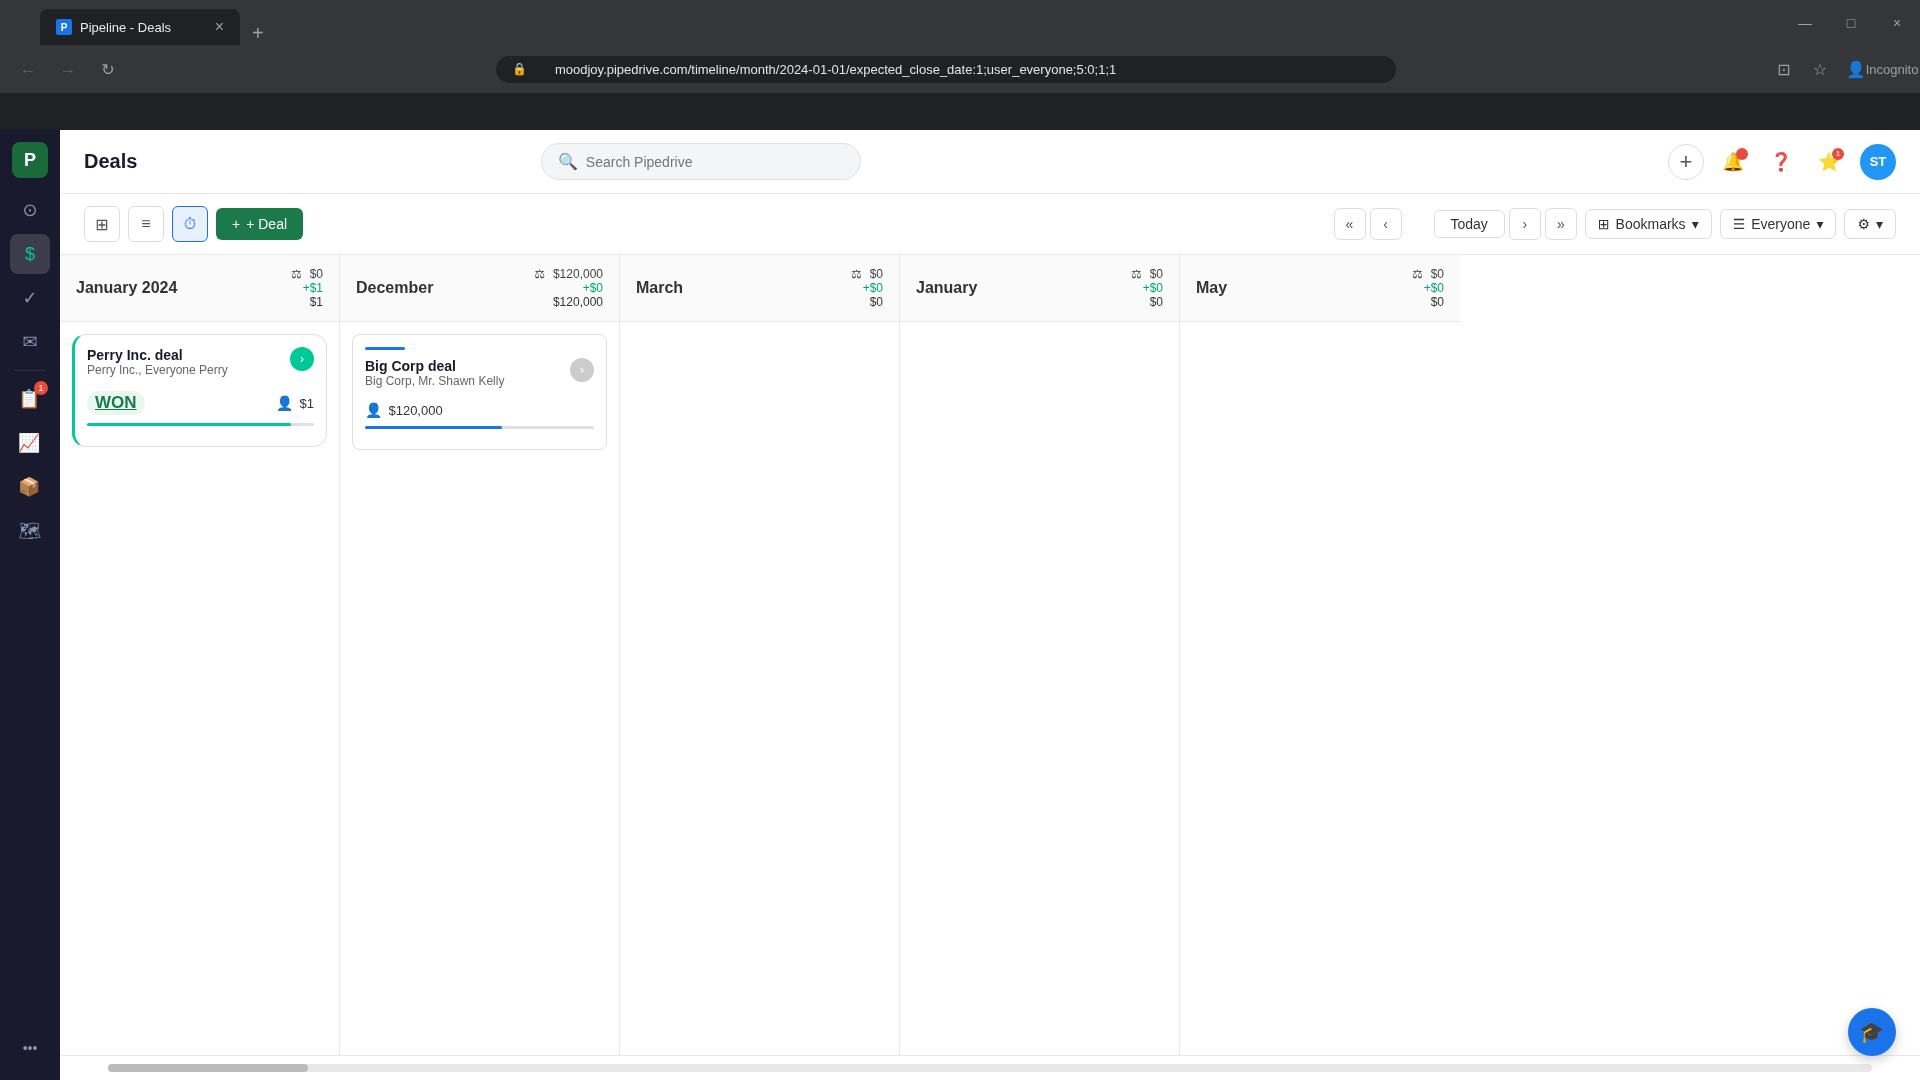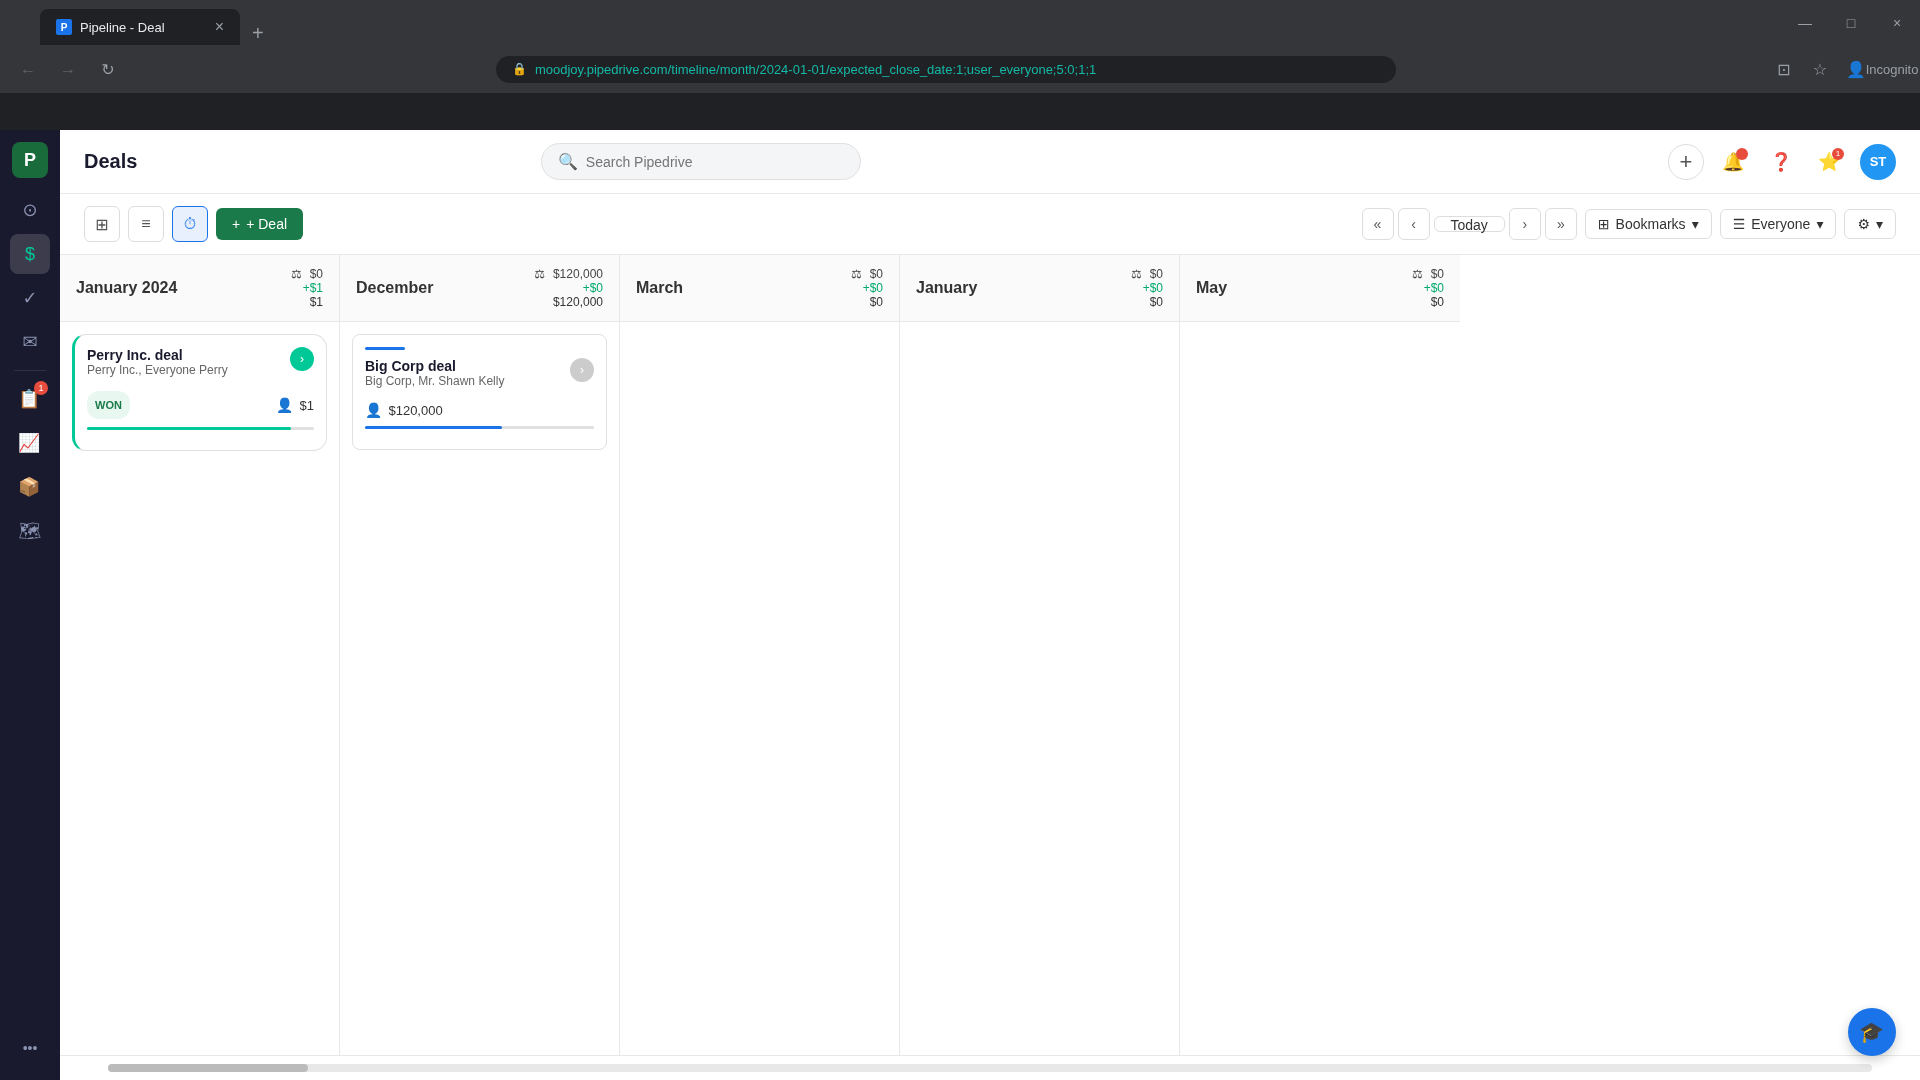--- a/index.html
+++ b/index.html
@@ -15,21 +15,21 @@
     .new-tab-btn { color: #9aa0a6; font-size: 20px; padding: 0 12px; cursor: pointer; }
     .tab-spacer { flex: 1; }
     .window-controls { display: flex; gap: 0; }
     .window-btn { width: 46px; height: 45px; display: flex; align-items: center; justify-content: center; color: #9aa0a6; font-size: 14px; cursor: pointer; }
 
     .browser-toolbar { background: #35363a; display: flex; align-items: center; padding: 6px 12px; gap: 8px; height: 48px; }
     .nav-btn { width: 32px; height: 32px; border-radius: 50%; display: flex; align-items: center; justify-content: center; color: #9aa0a6; cursor: pointer; font-size: 16px; }
     .nav-btn.disabled { opacity: 0.4; cursor: default; }
     .address-bar { flex: 1; background: #202124; border-radius: 20px; padding: 6px 16px; color: #e8eaed; font-size: 14px; display: flex; align-items: center; gap: 8px; max-width: 900px; margin: 0 auto; }
     .address-bar .lock-icon { color: #9aa0a6; font-size: 12px; }
-    .address-url { color: #14b8a6; font-size: 13px; flex: 1; }
+    .address-url { color: #e5e5e5; font-size: 13px; flex: 1; margin-left: 20px; }
     .toolbar-actions { display: flex; gap: 4px; }
     .toolbar-action-btn { width: 32px; height: 32px; border-radius: 50%; display: flex; align-items: center; justify-content: center; color: #9aa0a6; cursor: pointer; font-size: 16px; }
     .bookmarks-bar { background: #35363a; padding: 4px 12px; height: 30px; display: flex; align-items: center; }
     .bookmark-item { color: #9aa0a6; font-size: 12px; padding: 2px 8px; }
 
     
     .app-container { display: flex; width: 100%; height: 950px; background: #f4f5f7; }
 
     
     .sidebar { width: 60px; background: #1a1a2e; display: flex; flex-direction: column; align-items: center; padding: 12px 0; gap: 4px; }
@@ -56,21 +56,21 @@
     .avatar { width: 36px; height: 36px; border-radius: 50%; background: #2196F3; color: white; display: flex; align-items: center; justify-content: center; font-size: 13px; font-weight: bold; cursor: pointer; }
 
     
     .view-toolbar { display: flex; align-items: center; padding: 12px 24px; gap: 8px; border-bottom: 1px solid #e8e8e8; }
     .view-btn { width: 36px; height: 36px; border-radius: 6px; display: flex; align-items: center; justify-content: center; cursor: pointer; border: 1px solid #ddd; background: white; color: #555; font-size: 16px; }
     .view-btn.active { border-color: #1a73e8; background: #e8f0fe; color: #1a73e8; }
     .add-deal-btn { display: flex; align-items: center; gap: 6px; background: #1a7a4a; color: white; border: none; border-radius: 6px; padding: 8px 16px; cursor: pointer; font-size: 14px; font-weight: 500; }
     .toolbar-spacer { flex: 1; }
     .nav-controls { display: flex; align-items: center; gap: 4px; }
     .nav-control-btn { width: 32px; height: 32px; border-radius: 6px; display: flex; align-items: center; justify-content: center; cursor: pointer; border: 1px solid #ddd; background: white; color: #555; font-size: 14px; }
-    .today-btn { padding: 0 16px; font-size: 14px; border: 1px solid #ddd; border-radius: 6px; height: 16px; cursor: pointer; background: white; color: #333; font-weight: 500; }
+    .today-btn { padding: 0 16px; font-size: 14px; border: 1px solid #ddd; border-radius: 6px; height: 28px; cursor: pointer; background: white; color: #333; font-weight: 500; margin-left: 28px; }
     .pipeline-select { display: flex; align-items: center; gap: 6px; padding: 6px 12px; border: 1px solid #ddd; border-radius: 6px; cursor: pointer; background: white; font-size: 14px; color: #333; }
     .everyone-select { display: flex; align-items: center; gap: 6px; padding: 6px 12px; border: 1px solid #ddd; border-radius: 6px; cursor: pointer; background: white; font-size: 14px; color: #333; }
     .settings-select { display: flex; align-items: center; gap: 6px; padding: 6px 12px; border: 1px solid #ddd; border-radius: 6px; cursor: pointer; background: white; font-size: 14px; color: #333; }
 
     
     .timeline-container { display: flex; flex: 1; overflow-x: auto; }
     .month-column { min-width: 280px; border-right: 1px solid #e8e8e8; padding: 0; }
     .month-header { padding: 12px 16px; border-bottom: 1px solid #e8e8e8; background: #fafafa; }
     .month-name { font-size: 16px; font-weight: 600; color: #333; }
     .month-body { padding: 12px; display: flex; flex-direction: column; gap: 8px; }
@@ -79,21 +79,21 @@
     .deal-card { background: white; border-radius: 8px; border: 1px solid #e0e0e0; padding: 12px; cursor: pointer; }
     .deal-card-header { display: flex; align-items: flex-start; justify-content: space-between; margin-bottom: 6px; }
     .deal-title { font-size: 14px; font-weight: 600; color: #1a1a2e; }
     .deal-subtitle { font-size: 12px; color: #666; margin-bottom: 8px; }
     .deal-card-nav { width: 24px; height: 24px; border-radius: 50%; background: #00c896; display: flex; align-items: center; justify-content: center; color: white; font-size: 12px; cursor: pointer; flex-shrink: 0; }
     .deal-card-nav.grey { background: #ccc; }
     .deal-progress { height: 3px; background: #e0e0e0; border-radius: 2px; margin: 8px 0; }
     .deal-progress-fill { height: 100%; border-radius: 2px; }
     .deal-progress-fill.green { background: #00c896; }
     .deal-progress-fill.blue { background: #1a73e8; }
-    .deal-tag { display: inline-flex; align-items: center; gap: 4px; padding: 8px 8px; border-radius: 12px; font-size: 11px; font-weight: 600; }
+    .deal-tag { display: inline-flex; align-items: center; gap: 4px; padding: 2px 8px; border-radius: 12px; font-size: 17px; font-weight: 600; text-decoration: underline; }
     .deal-tag.won { background: #e8f8f0; color: #1a7a4a; }
     .deal-amount-row { display: flex; align-items: center; gap: 6px; font-size: 13px; color: #333; }
     .person-icon { color: #888; font-size: 14px; }
 
     
     .deal-blue-bar { height: 3px; background: #1a73e8; width: 40px; border-radius: 2px; margin-bottom: 8px; }
 
     
     .floating-help { position: fixed; bottom: 24px; right: 24px; width: 48px; height: 48px; background: #1a73e8; border-radius: 50%; display: flex; align-items: center; justify-content: center; color: white; font-size: 20px; cursor: pointer; box-shadow: 0 4px 12px rgba(0,0,0,0.2); }
 
@@ -105,21 +105,21 @@
   </style>
 </head>
 <body>
 
 <div class="browser-chrome">
 
   <div class="browser-tabs">
     <div style="width:40px;"></div>
     <div class="browser-tab">
       <div class="tab-favicon">P</div>
-      <span class="tab-title">Pipeline - Deal</span>
+      <span class="tab-title">Pipeline - Deals</span>
       <span class="tab-close">×</span>
     </div>
     <span class="new-tab-btn">+</span>
     <div class="tab-spacer"></div>
     <div class="window-controls">
       <div class="window-btn">—</div>
       <div class="window-btn">□</div>
       <div class="window-btn close">×</div>
     </div>
   </div>

